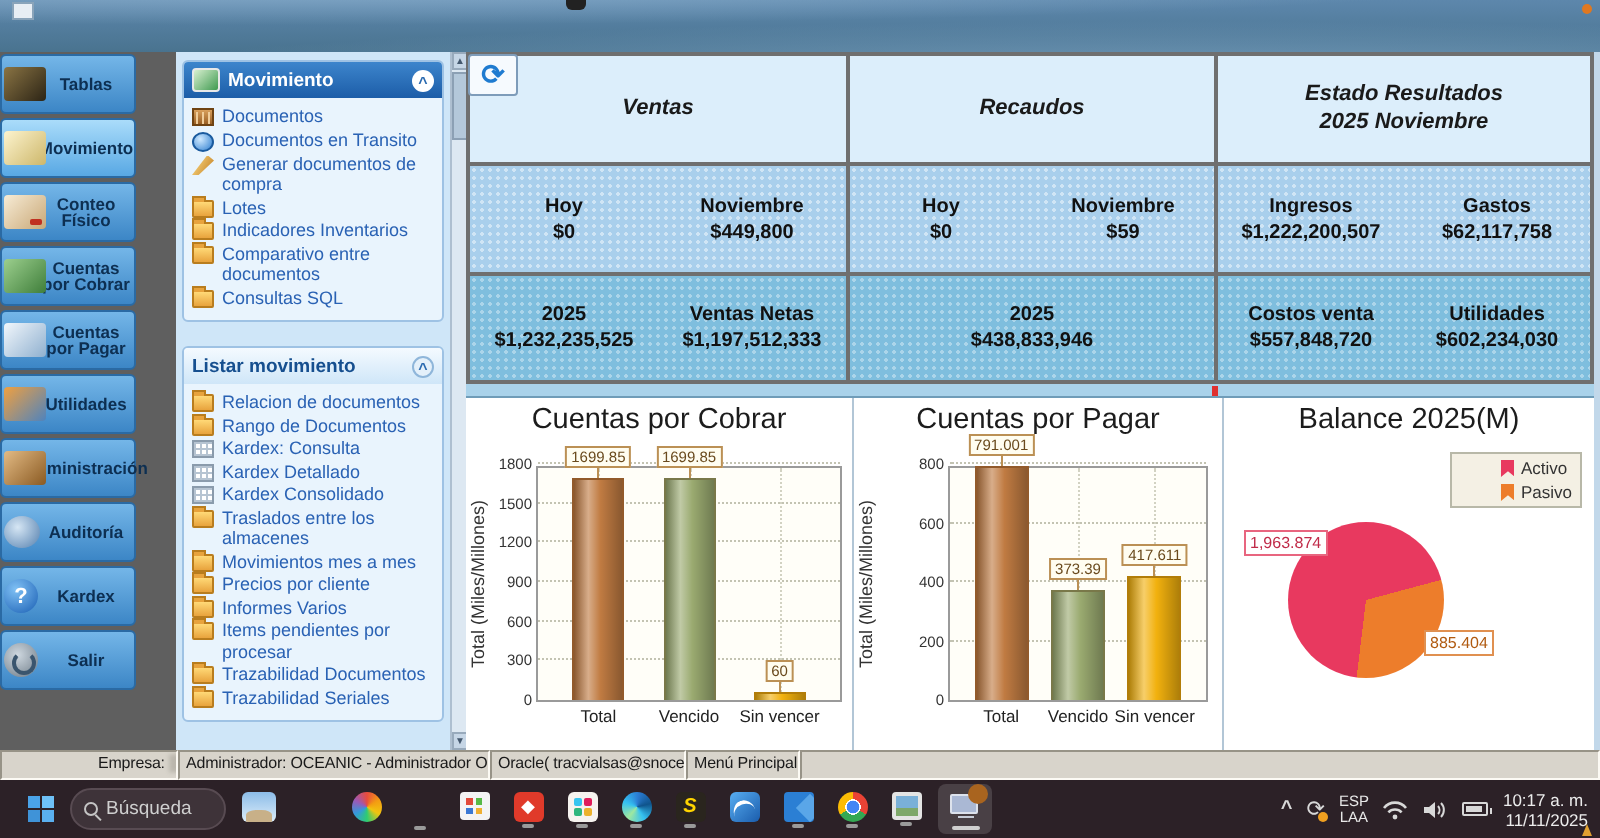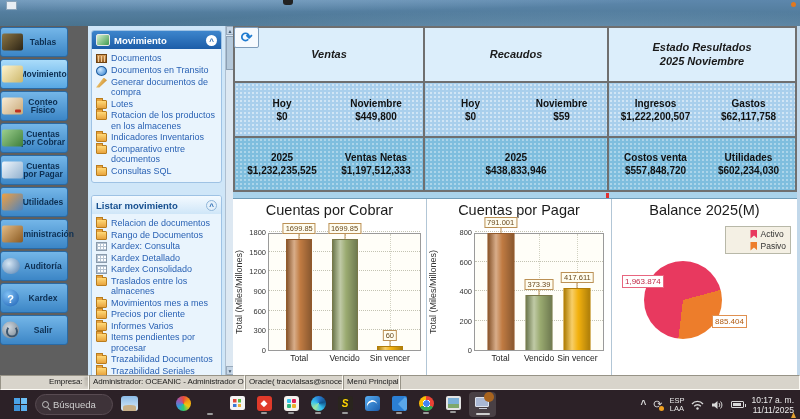--- a/index.html
+++ b/index.html
@@ -113,21 +113,21 @@
     font-size:7.5px; padding:0 2px; line-height:9px; white-space:nowrap; z-index:3; }
   .bar-stem { position:absolute; transform:translateX(-50%); width:1px; background:#bb9055; z-index:2; }
   .xlabel { position:absolute; top:100%; margin-top:3px; transform:translateX(-50%); font-size:8.5px; color:#222; white-space:nowrap; }
 
   .legend { position:absolute; right:6px; top:27px; background:#f4f0e4; border:1px solid #b8b8a8; padding:2px 4px; display:flex; flex-direction:column; gap:2px; }
   .leg-row { display:flex; align-items:center; gap:3px;margin-left:20px; }
   .leg-marker { width:7px; height:9px; clip-path:polygon(0 0,100% 0,100% 100%,50% 68%,0 100%); }
   .leg-text { font-size:8.5px; color:#333; }
   .pie { position:absolute; left:32px; top:62px; width:78px; height:78px; border-radius:50%; }
   .pie-callout { position:absolute; background:#fff; border:1px solid; font-size:8px; padding:0 2px; line-height:11px; white-space:nowrap; }
-  .callout-activo { left:10px; top:76px; border-color:#e8657f; color:#c02a48; }
+  .callout-activo { left:10px; top:66px; border-color:#e8657f; color:#c02a48; }
   .callout-pasivo { left:100px; top:116px; border-color:#e09050; color:#b05a10; }
 
   
   .statusbar { position:absolute; left:0; top:375px; width:800px; height:15px; background:#d8d4cb; display:flex; }
   .seg { border:1px solid; border-color:#979387 #fcfaf4 #fcfaf4 #979387; padding:1px 3px 0 3px; font-size:8px; color:#1a1a1a;
     white-space:nowrap; overflow:hidden; letter-spacing:-0.1px; }
   .seg0 { width:89px;padding-left:48px; } .seg1 { width:156px; } .seg2 { width:98px; } .seg3 { width:57px; } .seg4 { flex:1; }
   .redacted { filter:blur(1px); color:#6b675c; }
 
   
@@ -266,24 +266,20 @@
           <div class="mi">
             <span class="mi-icon icon-pen"></span>
             <span class="mi-label">Generar documentos de compra</span>
           </div>
           <div class="mi">
             <span class="mi-icon icon-folder"></span>
             <span class="mi-label">Lotes</span>
           </div>
           <div class="mi">
             <span class="mi-icon icon-folder"></span>
-            <span class="mi-label">Rotacion de los productos en los almacenes</span>
-          </div>
-          <div class="mi">
-            <span class="mi-icon icon-folder"></span>
             <span class="mi-label">Indicadores Inventarios</span>
           </div>
           <div class="mi">
             <span class="mi-icon icon-folder"></span>
             <span class="mi-label">Comparativo entre documentos</span>
           </div>
           <div class="mi">
             <span class="mi-icon icon-folder"></span>
             <span class="mi-label">Consultas SQL</span>
           </div>

